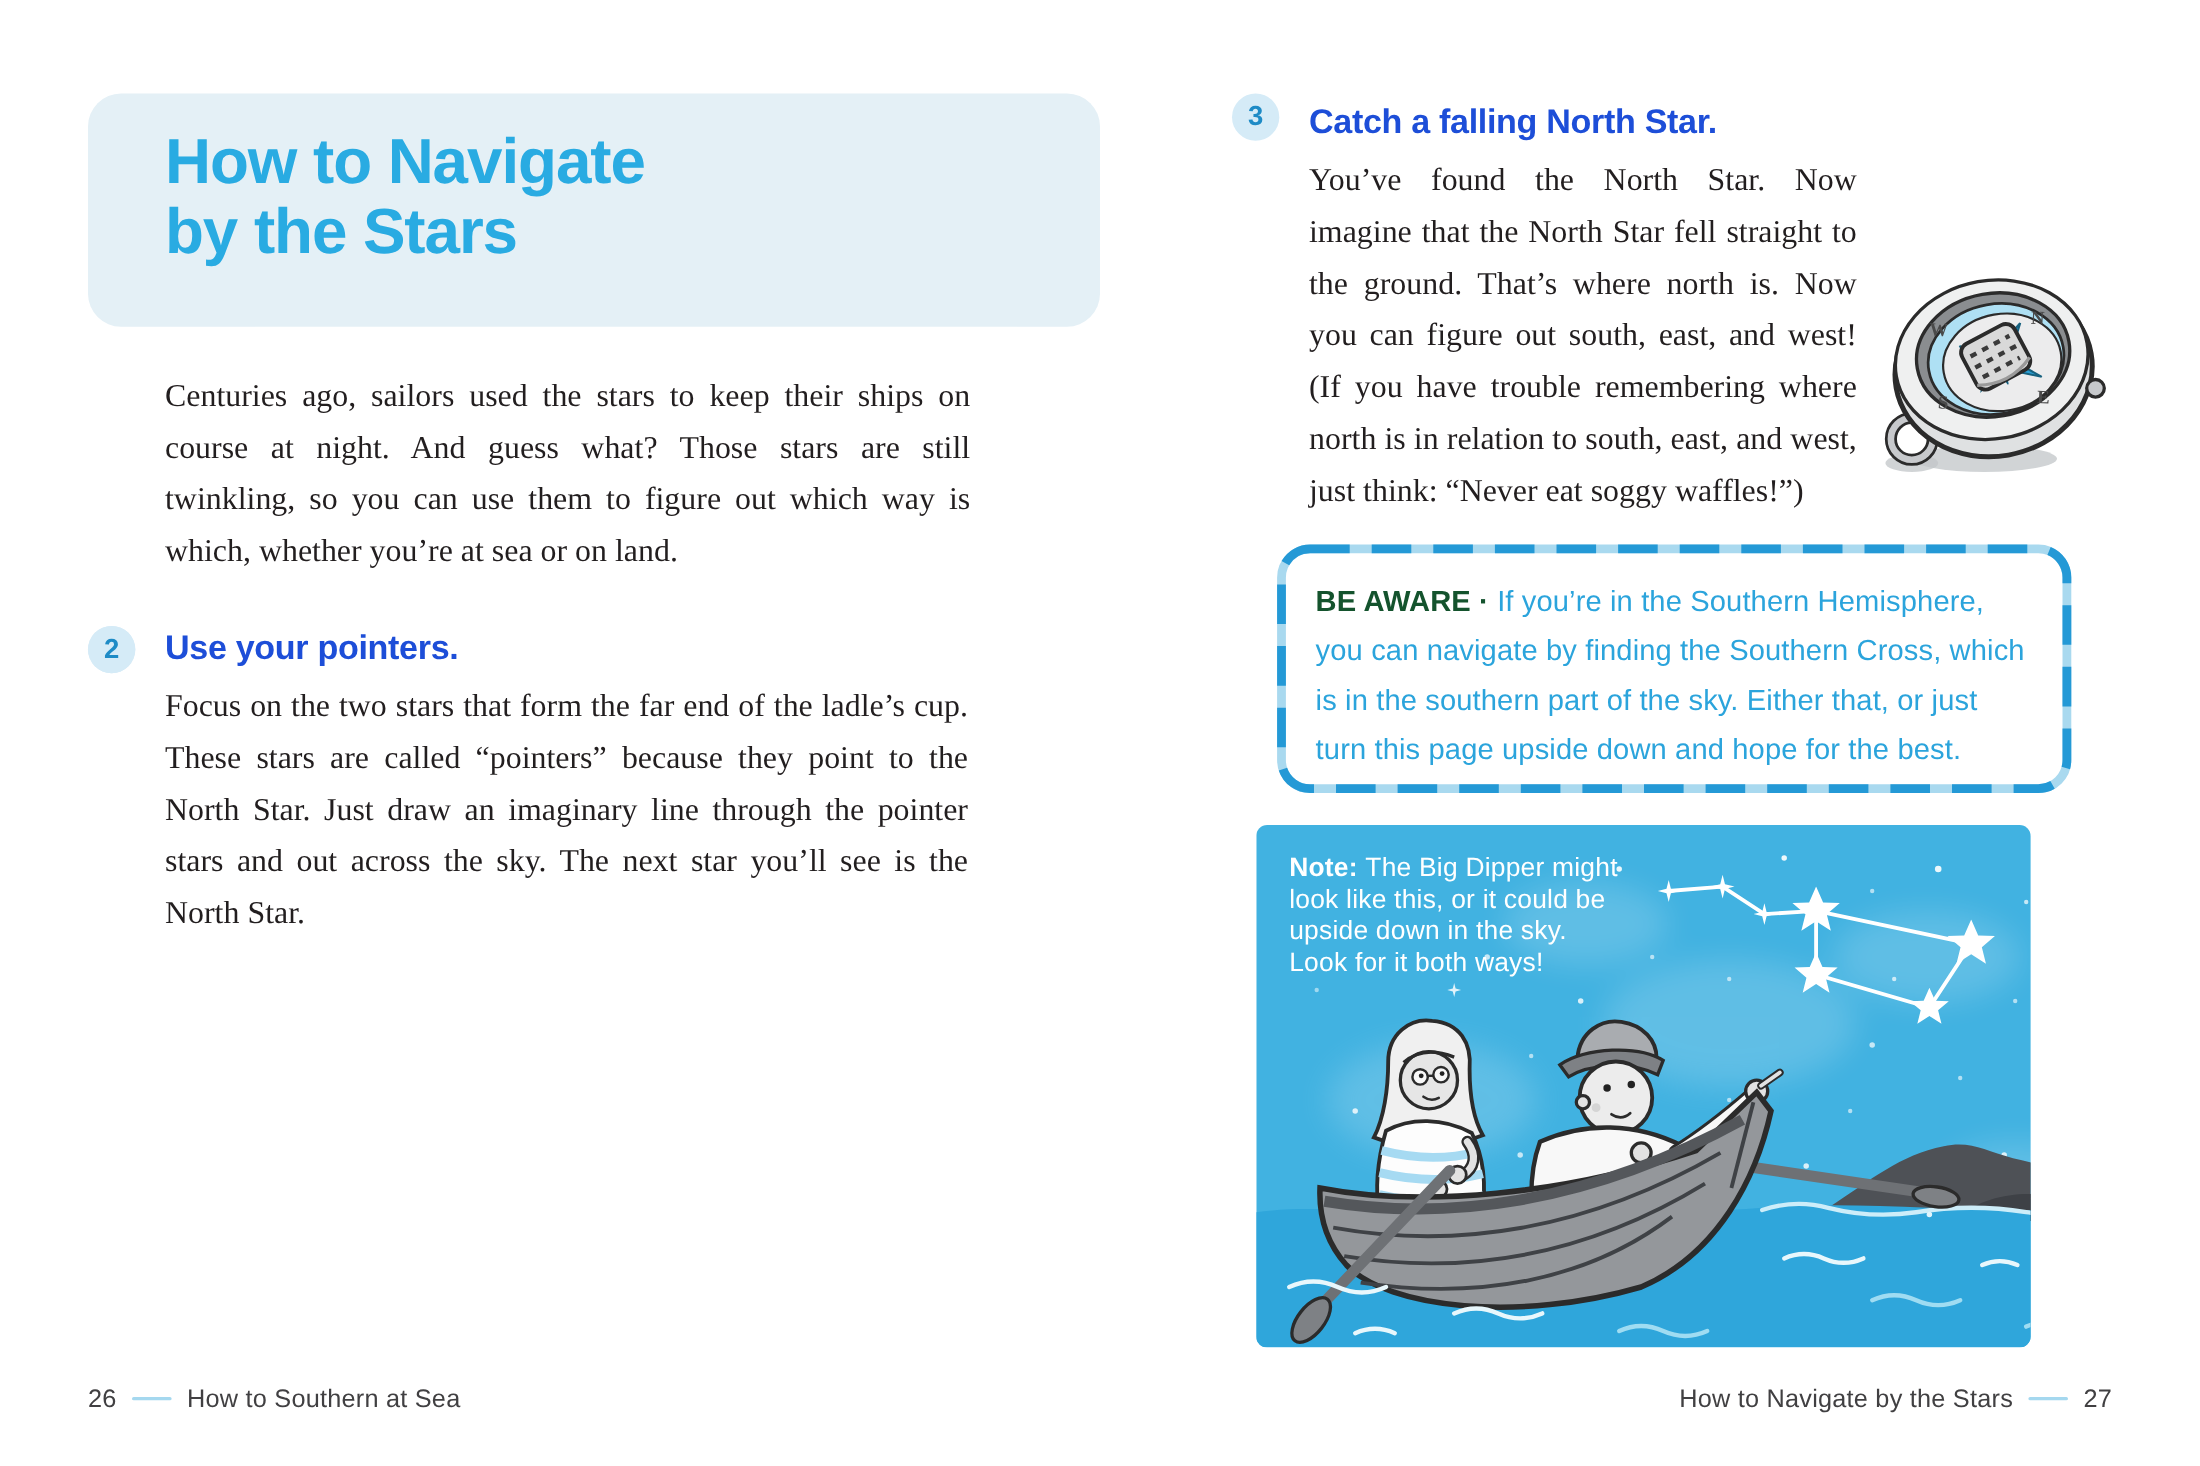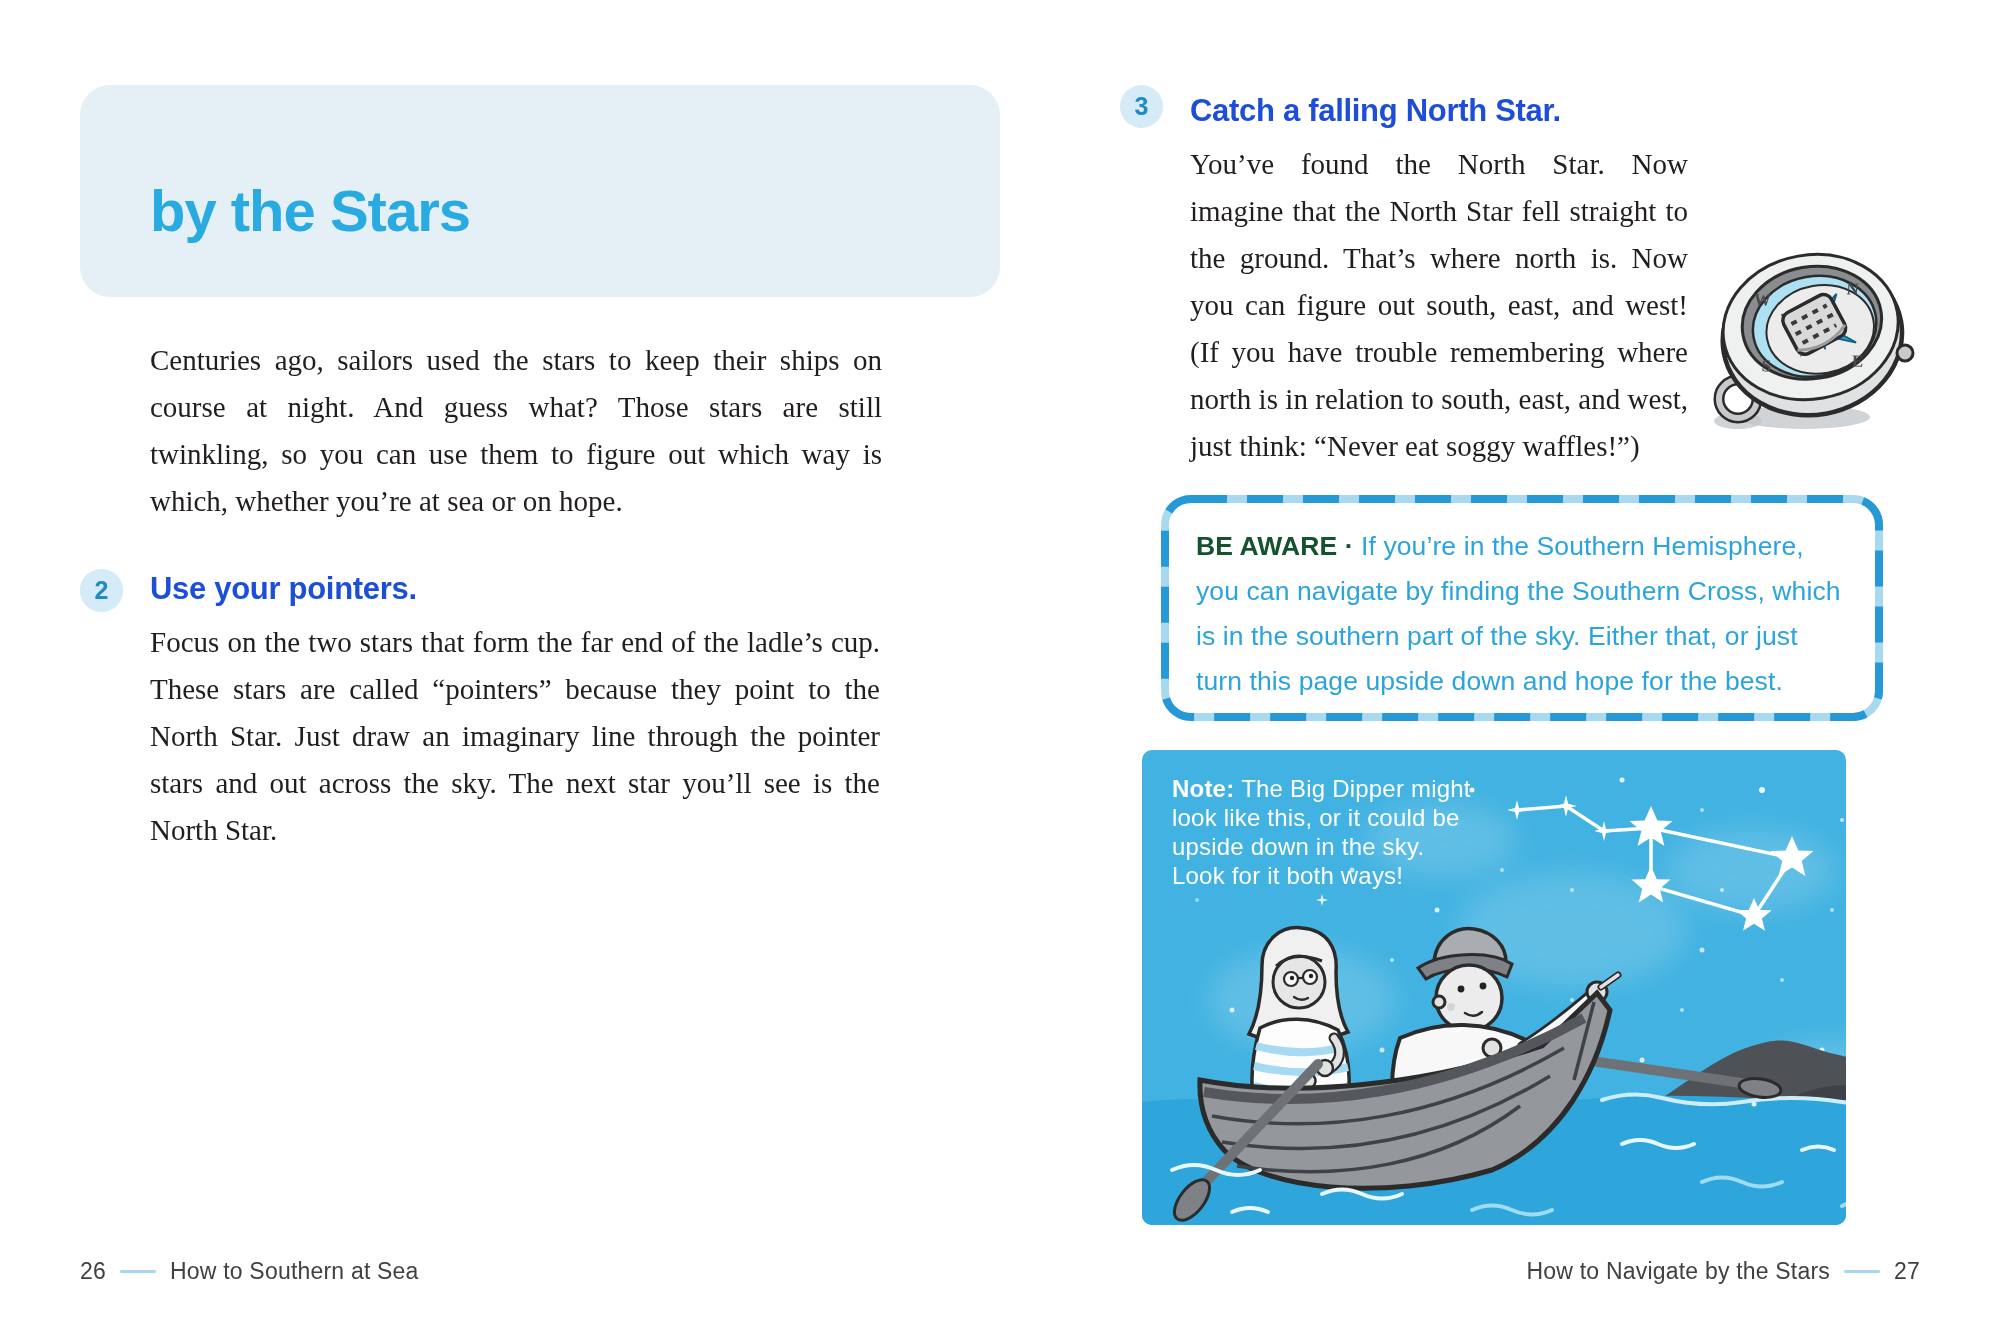--- a/index.html
+++ b/index.html
@@ -82,25 +82,25 @@
     display:inline-block;width:36px;height:3px;background:#a5d8ef;
     border-radius:2px;margin:0 14px;
   }
 </style>
 </head>
 <body>
 
 <section class="page-col left-col">
 
   <div class="title-block">
-    <h1><br>
+    <h1><span>How to Navigate</span><br>
     <span>by the Stars</span></h1>
   </div>
 
-  <p class="serif intro">Centuries ago, sailors used the stars to keep their ships on course at night. And guess what? Those stars are still twinkling, so you can use them to figure out which way is which, whether you’re at sea or on hope.</p>
+  <p class="serif intro">Centuries ago, sailors used the stars to keep their ships on course at night. And guess what? Those stars are still twinkling, so you can use them to figure out which way is which, whether you’re at sea or on land.</p>
 
   <div class="step">
     <div class="step-num">1</div>
   </div>
 
   <div class="step">
     <div class="step-num">2</div>
     <h2>Use your pointers.</h2>
     <p class="serif step-body">Focus on the two stars that form the far end of the ladle’s cup. These stars are called “pointers” because they point to the North Star. Just draw an imaginary line through the pointer stars and out across the sky. The next star you’ll see is the North Star.</p>
   </div>

